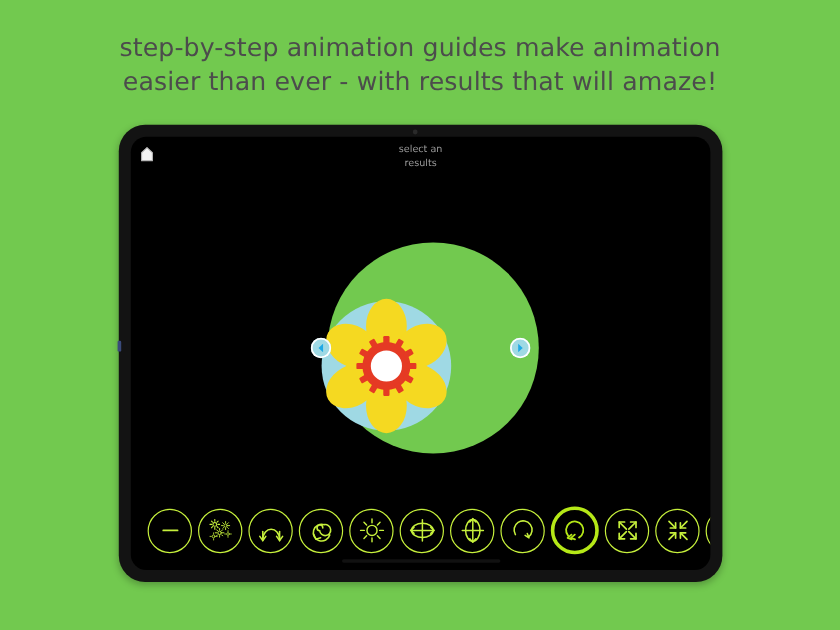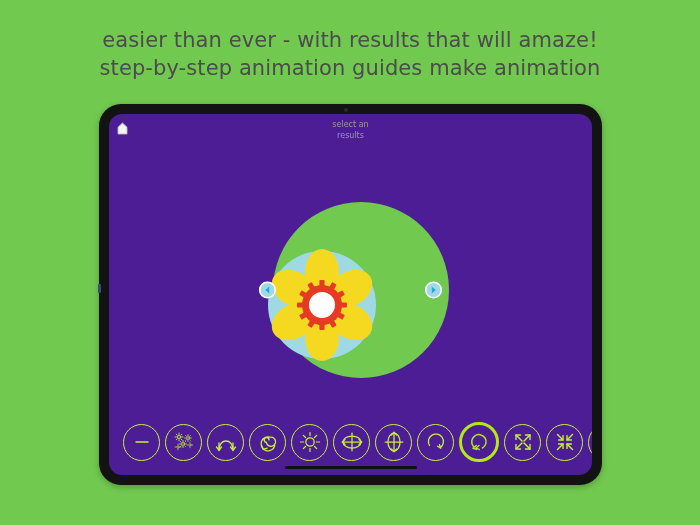--- a/index.html
+++ b/index.html
@@ -64,21 +64,21 @@
     background: #2a2a2a;
   }
 
   
   #screen {
     position: absolute;
     left: 10px;
     top: 10px;
     width: 483px;
     height: 361px;
-    background: #4c1d95;
+    background: #000000;
     border-radius: 13px;
     overflow: hidden;
   }
 
   
   #app-topbar {
     position: absolute;
     left: 0; top: 0;
     width: 483px;
     height: 46px;
@@ -182,22 +182,22 @@
     width: 132px;
     height: 3.5px;
     border-radius: 2px;
     background: #111111;
   }
 </style>
 </head>
 <body>
 
 <div id="headline">
+  <span class="hl-line">step-by-step animation guides make animation</span>
   <span class="hl-line">easier than ever - with results that will amaze!</span>
-  <span class="hl-line">step-by-step animation guides make animation</span>
 </div>
 
 <div id="tablet">
 
   <div id="tablet-camera"></div>
   <div id="tablet-side-btn"></div>
 
   <div id="screen">
 
     <div id="app-topbar">

